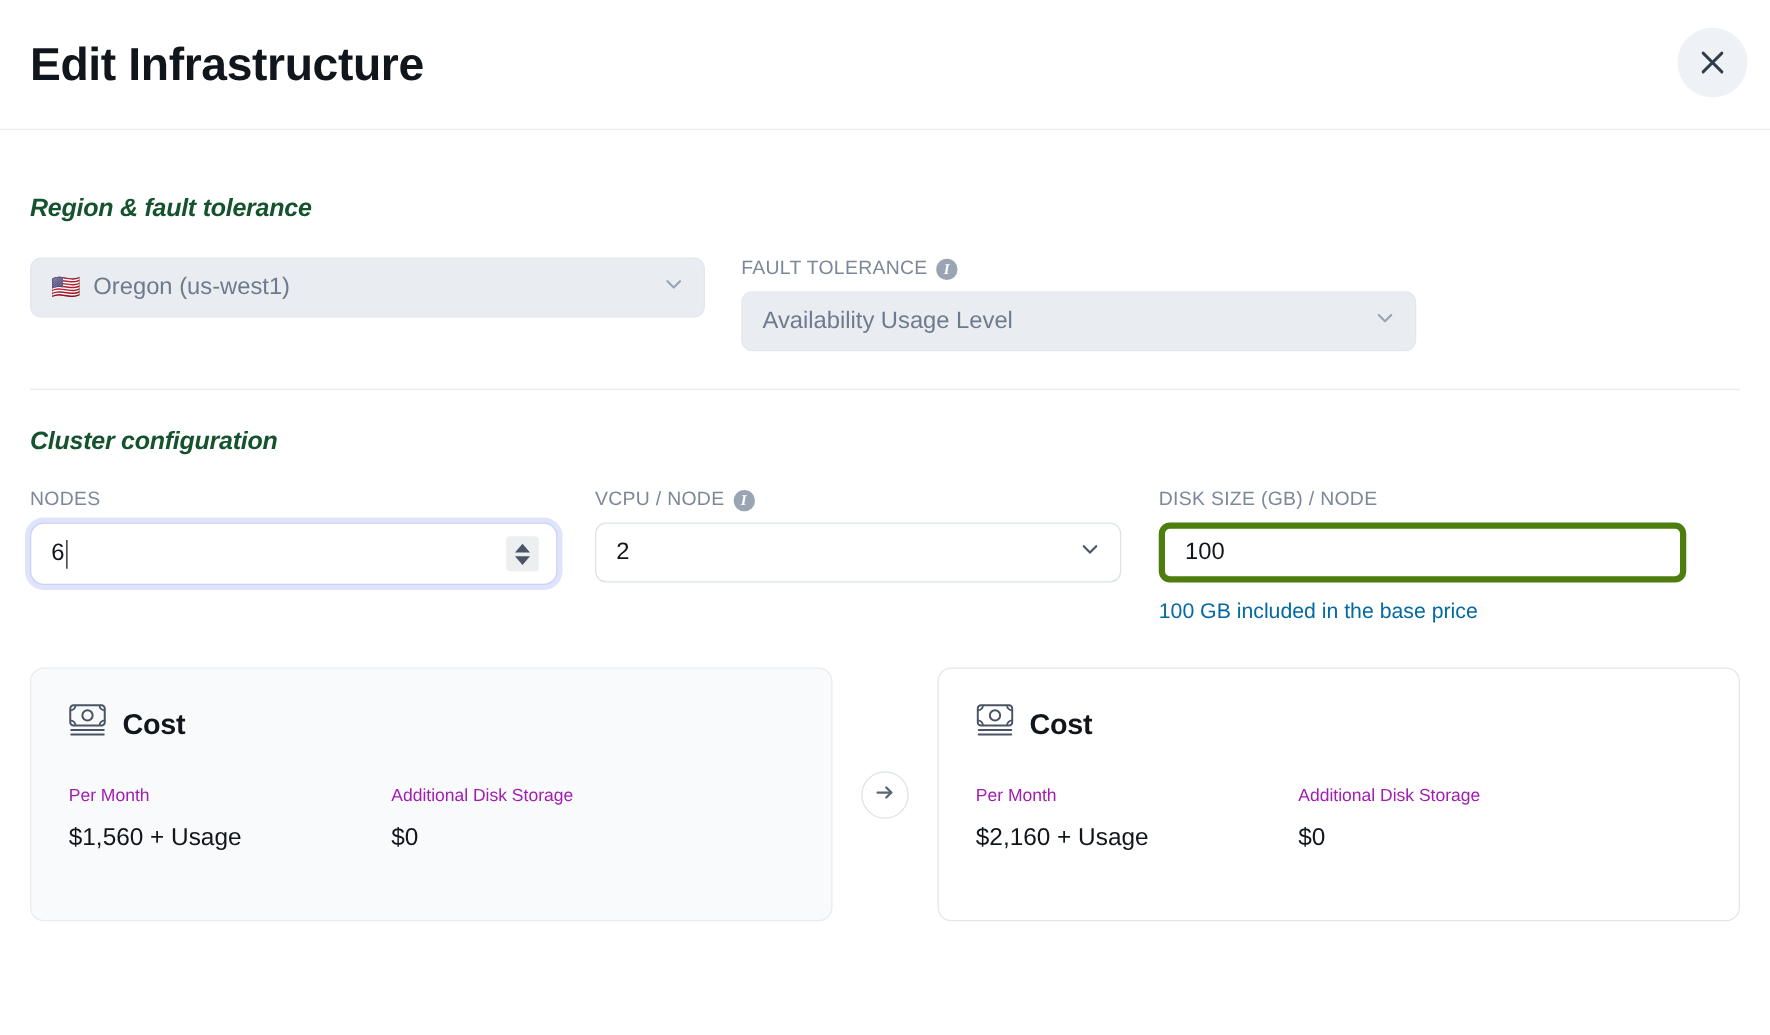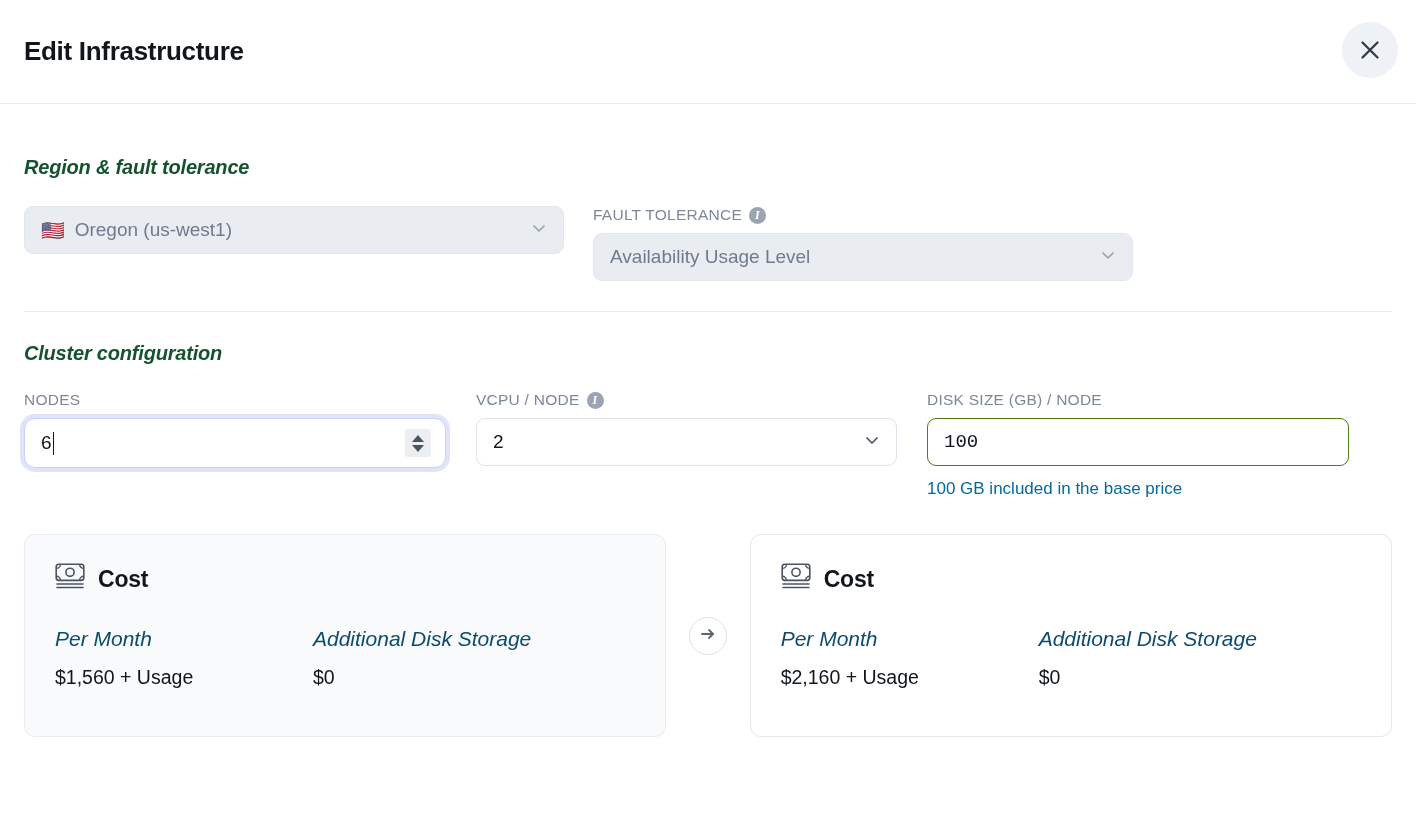--- a/index.html
+++ b/index.html
@@ -17,21 +17,21 @@
   
   .modal-header {
     position: relative;
     height: 104px;
     border-bottom: 1px solid #e8ebf0;
     display: flex;
     align-items: center;
     padding: 0 24px;
   }
   .modal-title {
-    font-size: 26px;
+    font-size: 37px;
     font-weight: bold;
     letter-spacing: -0.3px;
     color: #11151c;
     text-align: center;
   }
   .close-button {
     position: absolute;
     right: 18px;
     top: 22px;
     width: 56px;
@@ -130,23 +130,23 @@
   
   #cluster-row { gap: 30px; margin-top: 26px; }
   #nodes-field { width: 422px; }
   #vcpu-field  { width: 421px; }
   #disk-field  { width: 422px; }
 
   .text-input {
     width: 100%;
     height: 48px;
     border-radius: 9px;
-    border: 1px solid #4d7c0f;
+    border: 5px solid #4d7c0f;
     background: #ffffff;
-    font-family: Liberation Mono, monospace;
+    font-family: Liberation Sans, sans-serif;
     font-size: 19px;
     color: #11151c;
     padding: 0 16px;
     outline: none;
   }
 
   .input-focused {
     position: relative;
     border-radius: 11px;
     box-shadow: 0 0 0 4px #dfe4fb;
@@ -225,23 +225,22 @@
   }
   .cost-head .cost-title {
     font-size: 23px;
     font-weight: bold;
     color: #11151c;
     letter-spacing: -0.2px;
   }
   .cost-metrics { display: flex; margin-top: 32px; }
   .metric-permonth { width: 258px; }
   .metric-label {
-    font-size: 21px;
-    color: #0c4a6e;
-    font-style: italic;
+    font-size: 14px;
+    color: #a21caf;
   }
   .metric-value {
     font-size: 19.5px;
     color: #11151c;
     margin-top: 15px;
   }
   #cost-arrow-wrap {
     width: 98px;
     display: flex;
     align-items: center;

